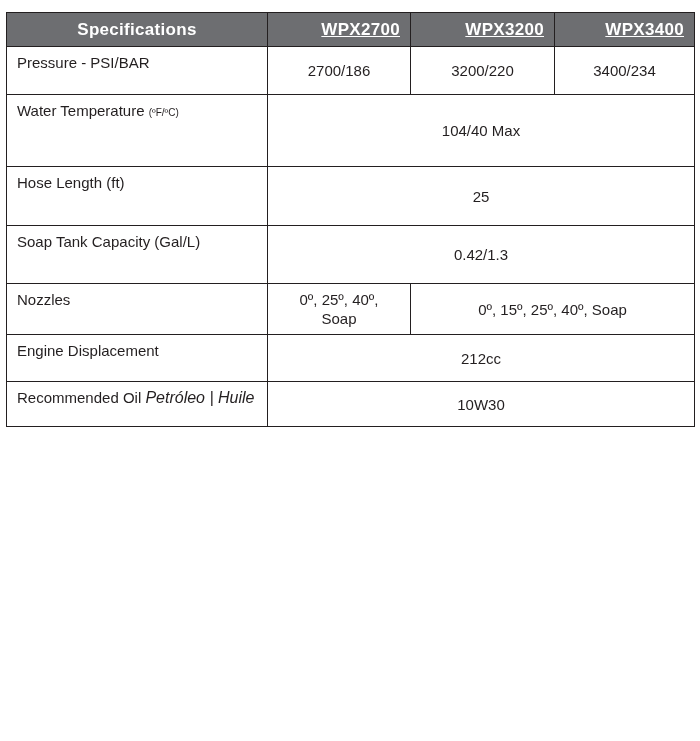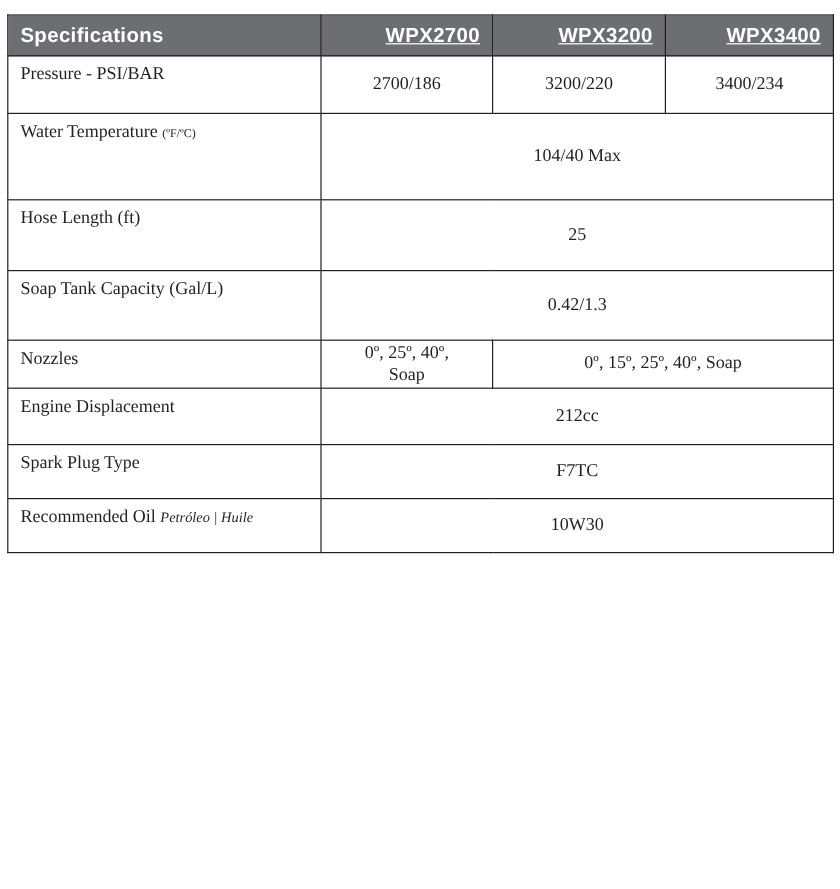--- a/index.html
+++ b/index.html
@@ -11,31 +11,30 @@
   }
   table.spec col.c0 { width: 261px; }
   table.spec col.c1 { width: 143px; }
   table.spec col.c2 { width: 144px; }
   table.spec col.c3 { width: 140px; }
   table.spec th {
     background: #6d6e71; color: #ffffff; font-weight: bold;
     font-size: 17px; height: 33px; padding: 0 10px;
     border: 1.5px solid #231f20; letter-spacing: 0.3px;
   }
-  table.spec th.first { text-align: left; }
+  table.spec th.first { text-align: center; }
   table.spec th.model { text-align: right; text-decoration: underline; }
   table.spec td {
     border: 1.5px solid #231f20; font-size: 15px; padding: 0;
     vertical-align: top;
-    font-family: Liberation Serif, serif;
   }
   td.label { padding: 7px 10px 0 10px !important; font-size: 15.5px; }
   td.val { text-align: center; vertical-align: middle !important; line-height: 19px; }
   .small { font-size: 10px; }
-  .ital { font-style: italic; font-size: 12px; margin-top: 24px; }
+  .ital { font-style: italic; font-size: 16px; margin-top: 24px; }
   .wrap { white-space: pre-line; }
 </style>
 </head>
 <body>
 
 <table class="spec">
   <colgroup>
       <col class="c0">
       <col class="c1">
       <col class="c2">
@@ -61,32 +60,28 @@
       <td class="val" colspan="3">104/40 Max</td>
     </tr>
     <tr style="height:59px">
       <td class="label">Hose Length (ft)</td>
       <td class="val" colspan="3">25</td>
     </tr>
     <tr style="height:58px">
       <td class="label">Soap Tank Capacity (Gal/L)</td>
       <td class="val" colspan="3">0.42/1.3</td>
     </tr>
-    <tr style="height:40px">
+    <tr style="height:51px">
       <td class="label">Nozzles</td>
       <td class="val wrap">0º, 25º, 40º,
 Soap</td>
       <td class="val" colspan="2">0º, 15º, 25º, 40º, Soap</td>
     </tr>
     <tr style="height:47px">
       <td class="label">Engine Displacement</td>
       <td class="val" colspan="3">212cc</td>
     </tr>
     <tr style="height:45px">
-      <td class="label">Spark Plug Type</td>
-      <td class="val" colspan="3">F7TC</td>
-    </tr>
-    <tr style="height:45px">
       <td class="label"><span>Recommended Oil</span> <span class="ital">Petróleo | Huile</span></td>
       <td class="val" colspan="3">10W30</td>
     </tr>
   </tbody>
 </table>
 
 </body></html>

